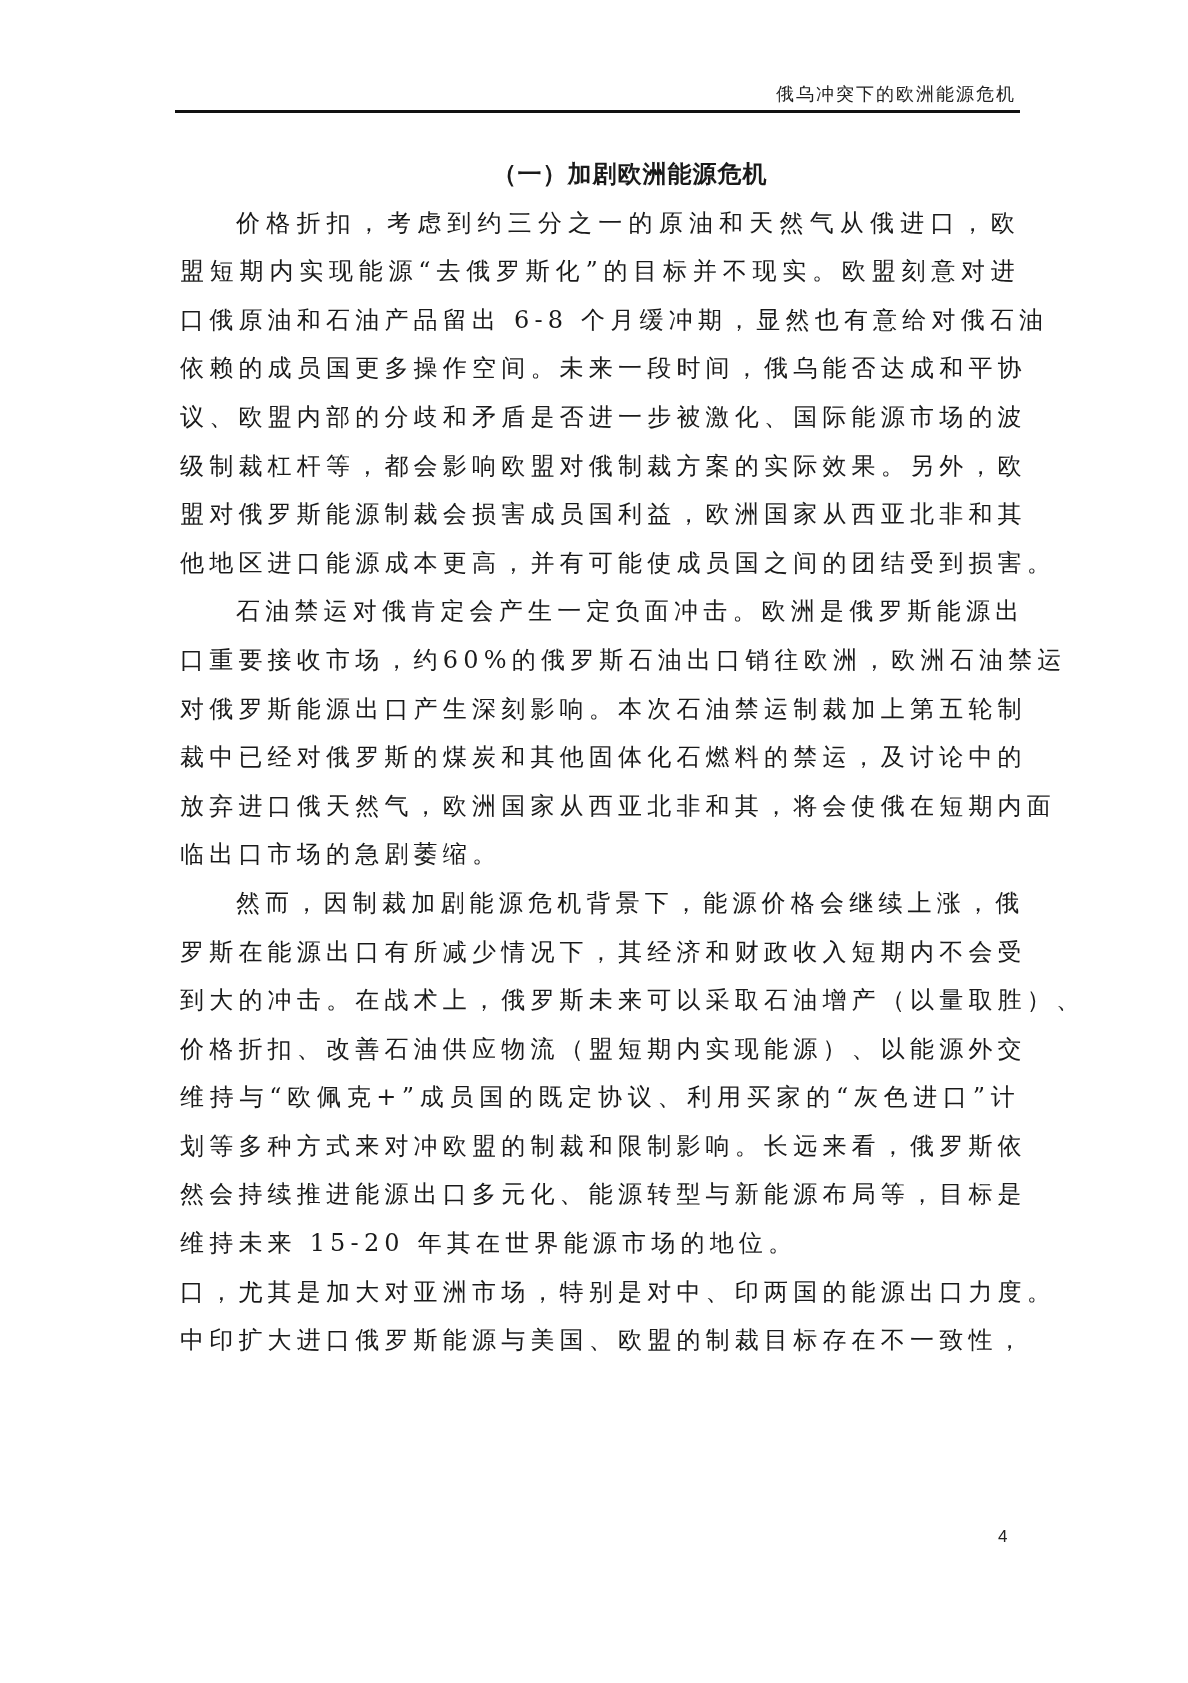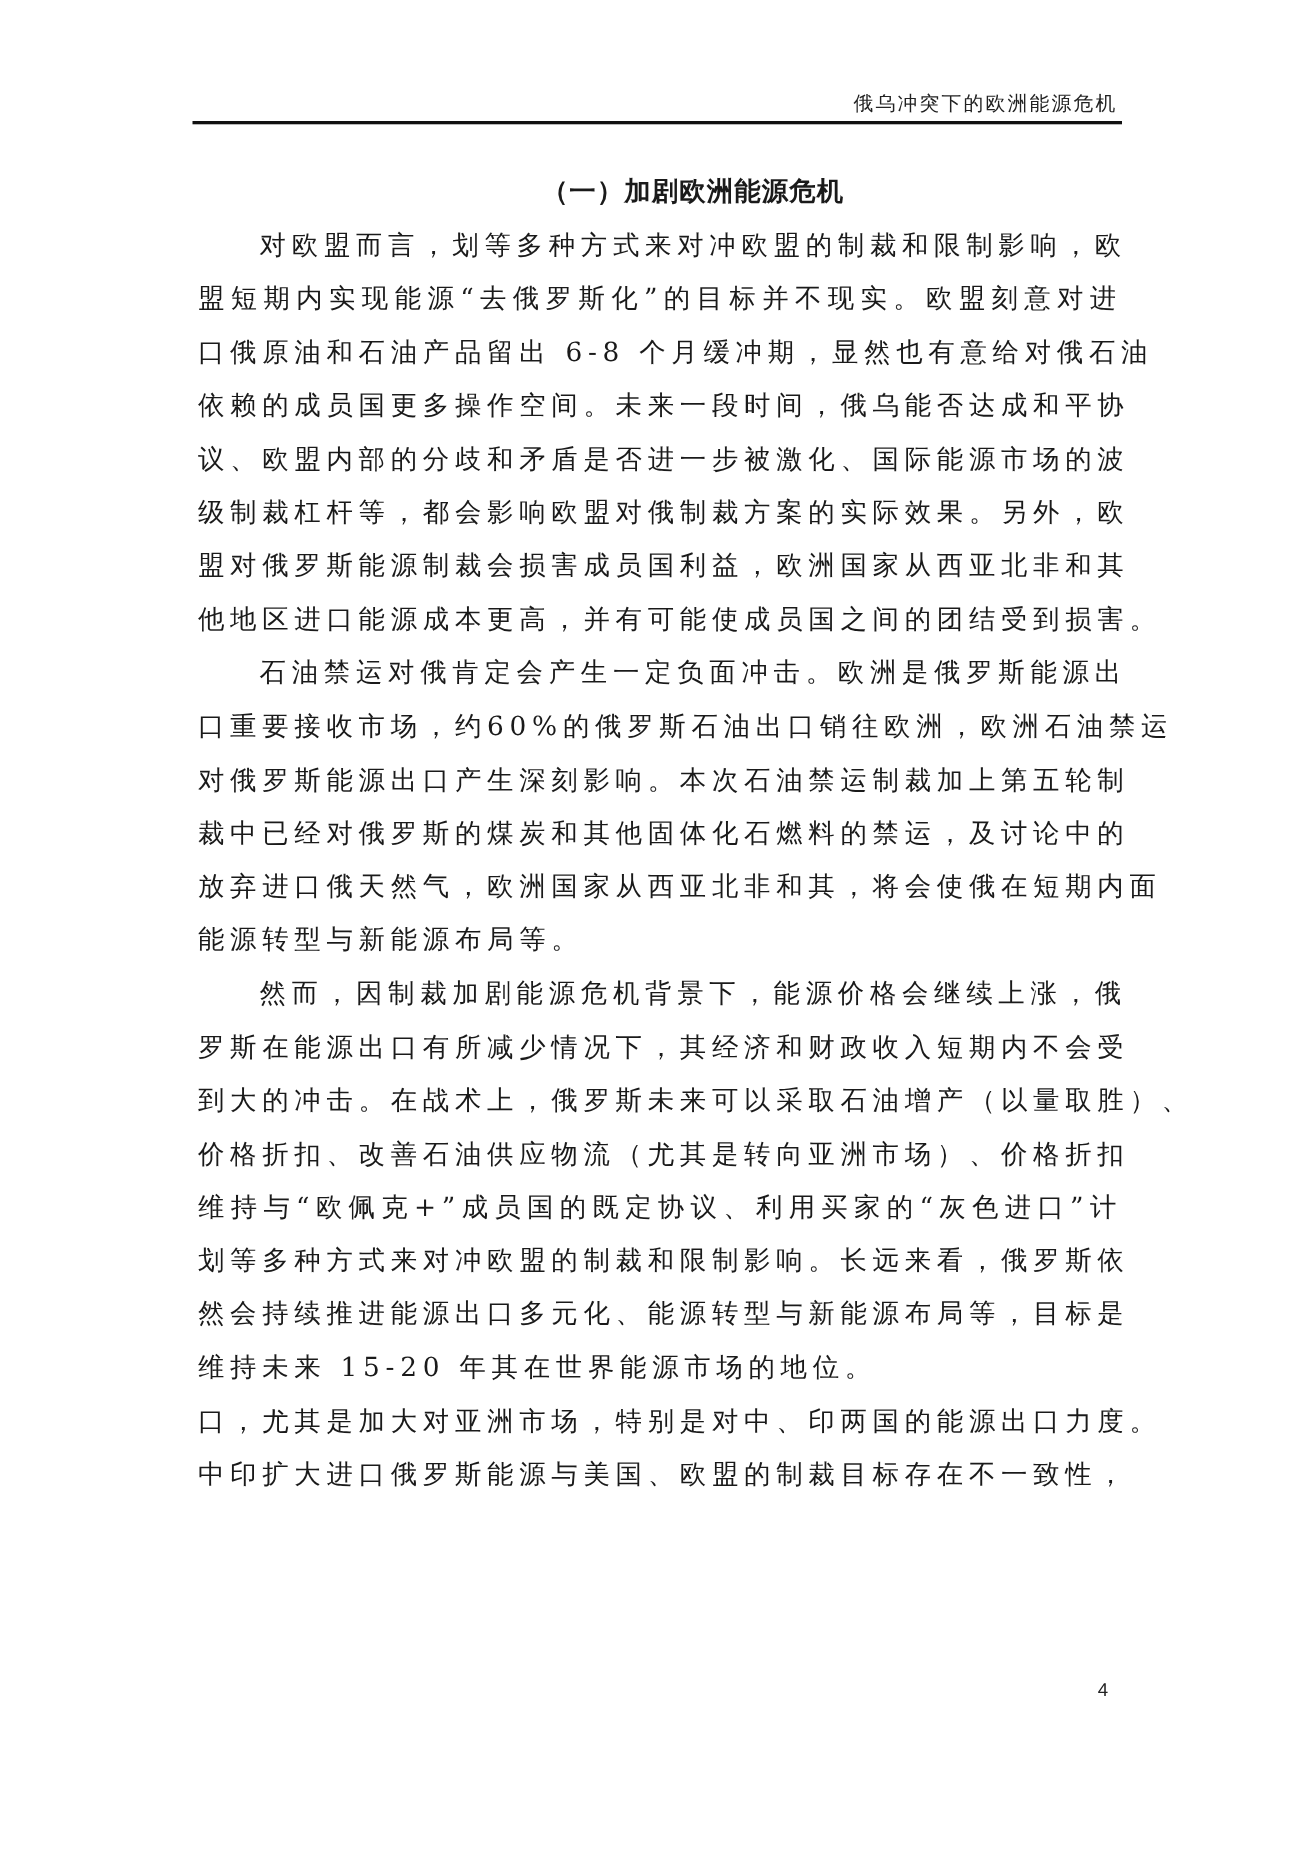--- a/index.html
+++ b/index.html
@@ -83,47 +83,47 @@
 
 <header class="page-header">
   <span class="running-title">俄乌冲突下的欧洲能源危机</span>
 </header>
 
 <main class="content">
 
   <section>
     <h2 class="section-heading">（一）加剧欧洲能源危机</h2>
     <p class="para">
-      <span class="line indent">对欧盟而言，划等多种方式来对冲欧盟的制裁和限制影响，欧</span>
+      <span class="line indent">价格折扣，考虑到约三分之一的原油和天然气从俄进口，欧</span>
       <span class="line">盟短期内实现能源“去俄罗斯化”的目标并不现实。欧盟刻意对进</span>
       <span class="line">口俄原油和石油产品留出 6-8 个月缓冲期，显然也有意给对俄石油</span>
       <span class="line">依赖的成员国更多操作空间。未来一段时间，俄乌能否达成和平协</span>
       <span class="line">议、欧盟内部的分歧和矛盾是否进一步被激化、国际能源市场的波</span>
       <span class="line">级制裁杠杆等，都会影响欧盟对俄制裁方案的实际效果。另外，欧</span>
       <span class="line">盟对俄罗斯能源制裁会损害成员国利益，欧洲国家从西亚北非和其</span>
       <span class="line">他地区进口能源成本更高，并有可能使成员国之间的团结受到损害。</span>
     </p>
   </section>
 
   <section>
 
     <p class="para">
       <span class="line indent">石油禁运对俄肯定会产生一定负面冲击。欧洲是俄罗斯能源出</span>
       <span class="line">口重要接收市场，约60%的俄罗斯石油出口销往欧洲，欧洲石油禁运</span>
       <span class="line">对俄罗斯能源出口产生深刻影响。本次石油禁运制裁加上第五轮制</span>
       <span class="line">裁中已经对俄罗斯的煤炭和其他固体化石燃料的禁运，及讨论中的</span>
       <span class="line">放弃进口俄天然气，欧洲国家从西亚北非和其，将会使俄在短期内面</span>
-      <span class="line last">能源转型与新能源布局等。</span>
+      <span class="line last">临出口市场的急剧萎缩。</span>
     </p>
 
     <p class="para">
       <span class="line indent">然而，因制裁加剧能源危机背景下，能源价格会继续上涨，俄</span>
       <span class="line">罗斯在能源出口有所减少情况下，其经济和财政收入短期内不会受</span>
       <span class="line">到大的冲击。在战术上，俄罗斯未来可以采取石油增产（以量取胜）、</span>
-      <span class="line">价格折扣、改善石油供应物流（尤其是转向亚洲市场）、价格折扣</span>
+      <span class="line">价格折扣、改善石油供应物流（盟短期内实现能源）、以能源外交</span>
       <span class="line">维持与“欧佩克+”成员国的既定协议、利用买家的“灰色进口”计</span>
       <span class="line">划等多种方式来对冲欧盟的制裁和限制影响。长远来看，俄罗斯依</span>
       <span class="line">然会持续推进能源出口多元化、能源转型与新能源布局等，目标是</span>
       <span class="line last">维持未来 15-20 年其在世界能源市场的地位。</span>
     </p>
 
     <p class="para">
       <span class="line">口，尤其是加大对亚洲市场，特别是对中、印两国的能源出口力度。</span>
       <span class="line">中印扩大进口俄罗斯能源与美国、欧盟的制裁目标存在不一致性，</span>
     </p>

